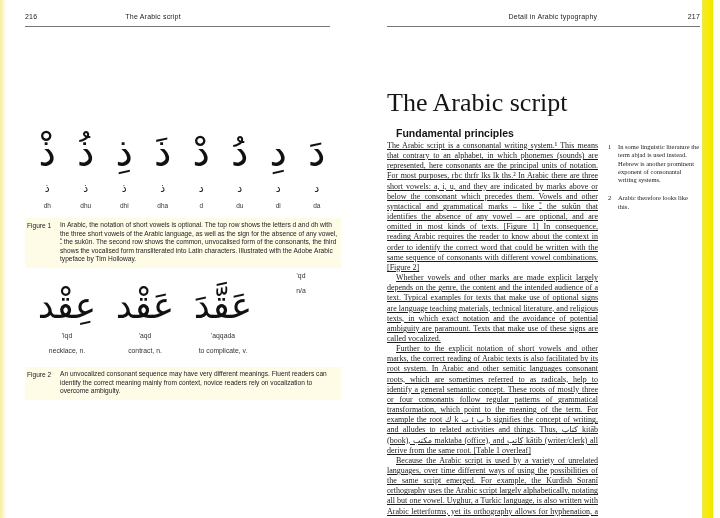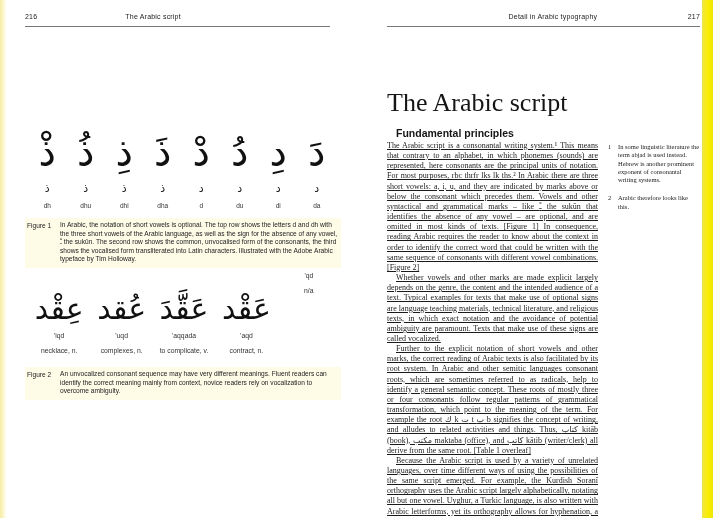--- a/index.html
+++ b/index.html
@@ -40,21 +40,21 @@
   .figure-caption{position:absolute;left:25px;width:312px;display:flex;
     background:rgba(250,242,170,.28);padding:3px 2px 4px 2px;}
   .fc-label{width:33px;flex:none;font-size:6.6px;color:#222;padding-top:.5px;}
   .fc-text{flex:1;font-size:6.6px;line-height:8.6px;color:#222;text-align:left;}
   .caption-1{top:218px;}
   .caption-2{top:367px;}
 
   
   .words-row{position:absolute;left:28px;top:264px;width:312px;display:flex;}
   .wd-col{flex:1;text-align:center;}
-  .wd-big{font-size:30px;height:60px;display:flex;align-items:flex-end;justify-content:center;line-height:1;color:#111;}
+  .wd-big{font-size:36px;height:60px;display:flex;align-items:flex-end;justify-content:center;line-height:1;color:#111;}
   .wd-translit{margin-top:8px;font-size:6.8px;color:#333;}
   .wd-meaning{margin-top:8px;font-size:6.8px;color:#333;}
 
   
   .page-title{position:absolute;left:387px;top:88px;width:250px;
     font-family:"Liberation Serif","DejaVu Serif",serif;font-size:26px;color:#151515;}
   .section-heading{position:absolute;left:396px;top:127px;font-size:10.5px;font-weight:bold;color:#151515;}
   .body-col{position:absolute;left:387px;top:141px;width:211px;
     font-family:"Liberation Serif","DejaVu Sans",serif;font-size:8px;line-height:10.15px;
     color:#1b1b1b;}
@@ -133,33 +133,28 @@
   <div class="fc-text">In Arabic, the notation of short vowels is optional. The top row shows the letters d and dh with the three short vowels of the Arabic language, as well as the sign for the absence of any vowel, ـْ the sukūn. The second row shows the common, unvocalised form of the consonants, the third shows the vocalised form transliterated into Latin characters. Illustrated with the Adobe Arabic typeface by Tim Holloway.</div>
 </div>
 
 <div class="words-row">
   <div class="wd-col">
     <div class="wd-big arabic">عِقْد</div>
     <div class="wd-translit">'iqd</div>
     <div class="wd-meaning">necklace, n.</div>
   </div>
   <div class="wd-col">
-    <div class="wd-big arabic">عُقد</div>
-    <div class="wd-translit">'uqd</div>
-    <div class="wd-meaning">complexes, n.</div>
+    <div class="wd-big arabic">عَقْد</div>
+    <div class="wd-translit">'aqd</div>
+    <div class="wd-meaning">contract, n.</div>
   </div>
   <div class="wd-col">
     <div class="wd-big arabic">عَقَّدَ</div>
     <div class="wd-translit">'aqqada</div>
     <div class="wd-meaning">to complicate, v.</div>
-  </div>
-  <div class="wd-col">
-    <div class="wd-big arabic">عَقْد</div>
-    <div class="wd-translit">'aqd</div>
-    <div class="wd-meaning">contract, n.</div>
   </div>
   <div class="wd-col">
     <div class="wd-translit">'qd</div>
     <div class="wd-meaning">n/a</div>
   </div>
 </div>
 
 <div class="figure-caption caption-2">
   <div class="fc-label">Figure 2</div>
   <div class="fc-text">An unvocalized consonant sequence may have very different meanings. Fluent readers can identify the correct meaning mainly from context, novice readers rely on vocalization to overcome ambiguity.</div>

